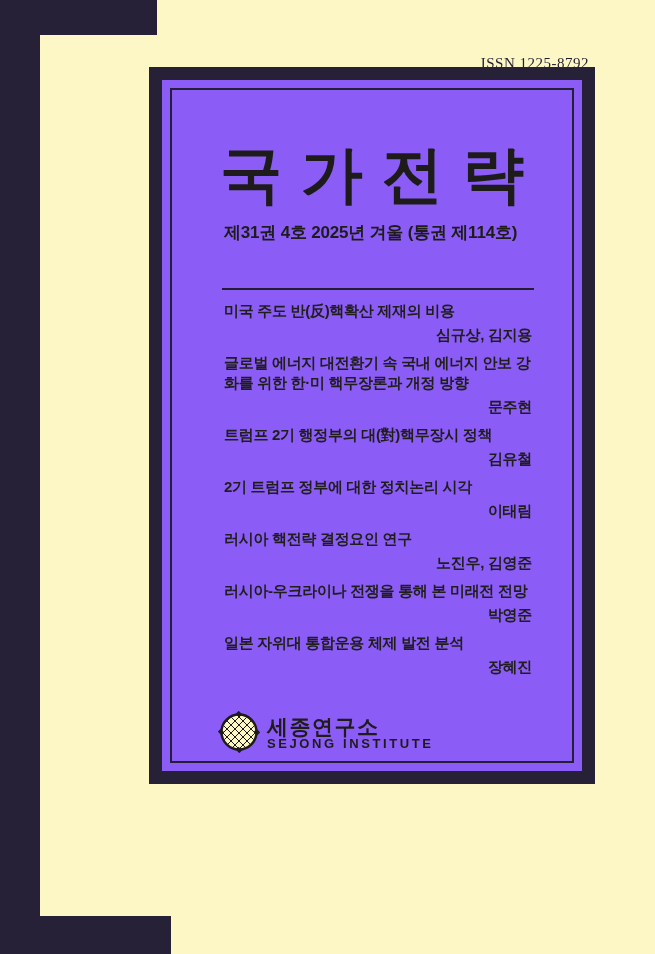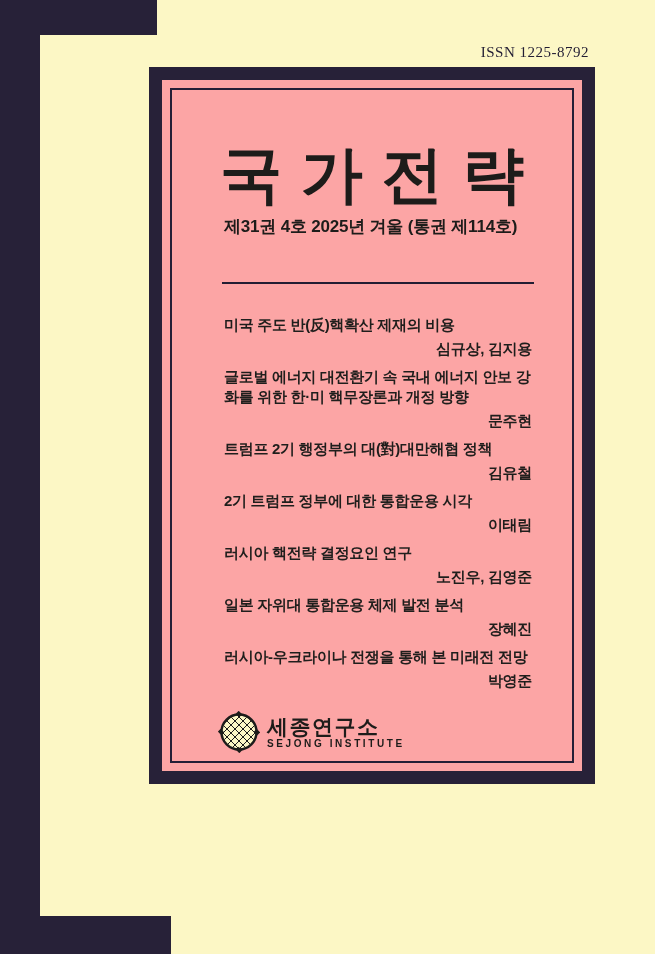--- a/index.html
+++ b/index.html
@@ -9,72 +9,72 @@
     font-family:"Liberation Sans","DejaVu Sans",sans-serif;
     -webkit-font-smoothing:antialiased;
   }
   
   .deco{position:absolute;background:#272138;}
   .deco-left-strip{left:0;top:0;width:40px;height:954px;}
   .deco-top-arm{left:0;top:0;width:157px;height:35px;}
   .deco-bottom-arm{left:0;top:916px;width:171px;height:38px;}
   
   .issn{
-    position:absolute;top:44px;right:66px;
+    position:absolute;top:55px;right:66px;
     font-family:"Liberation Serif","DejaVu Serif",serif;
     font-size:15px;color:#221d33;letter-spacing:0.5px;
   }
   
   .cover-frame{
     position:absolute;left:149px;top:67px;width:446px;height:717px;
-    box-sizing:border-box;border:13px solid #272138;background:#fca5a5;
+    box-sizing:border-box;border:13px solid #272138;background:#8b5cf6;
   }
   .inner-line{
     position:absolute;left:8px;top:8px;right:8px;bottom:8px;
     border:2px solid #241f36;pointer-events:none;
   }
   .content{
     position:absolute;left:10px;top:10px;right:10px;bottom:10px;
   }
   
   .journal-title{
     margin-top:52px;text-align:center;
     font-size:62px;font-weight:bold;color:#1d1c1a;
     letter-spacing:0.30em;text-indent:0.30em;line-height:1.05;
     white-space:nowrap;
   }
   .issue-info{
-    margin-top:8px;padding-left:52px;
+    margin-top:14px;padding-left:52px;
     font-size:17px;font-weight:bold;color:#1d1c1a;letter-spacing:-0.2px;
   }
   
   .toc-rule{
     margin:44px 38px 0 50px;height:0;
     border:none;border-top:2px solid #221d33;
   }
   
-  .articles{padding:31px 40px 0 52px;}
+  .articles{padding:11px 40px 0 52px;}
   .article{margin-bottom:8px;}
   .article-title{
     font-size:15px;font-weight:bold;color:#1f1e1c;
     line-height:20px;letter-spacing:-0.3px;max-width:345px;
   }
   .article-author{
     font-size:15px;font-weight:bold;color:#1f1e1c;
     line-height:20px;letter-spacing:-0.3px;text-align:right;margin-top:4px;
   }
   
   .publisher{
     position:absolute;left:46px;bottom:8px;
     display:flex;align-items:center;gap:7px;
   }
   .emblem{width:42px;height:42px;display:block;}
   .pub-text{display:flex;flex-direction:column;}
   .pub-ko{font-size:21px;font-weight:bold;color:#1d1c1a;letter-spacing:1.5px;line-height:22px;}
-  .pub-en{font-size:10px;font-weight:bold;color:#1d1c1a;letter-spacing:2.6px;line-height:10px;margin-top:1px;}
+  .pub-en{font-size:13px;font-weight:bold;color:#1d1c1a;letter-spacing:2.6px;line-height:10px;margin-top:1px;}
 </style>
 </head>
 <body>
 
 <div class="deco deco-left-strip"></div>
 <div class="deco deco-top-arm"></div>
 <div class="deco deco-bottom-arm"></div>
 
 <div class="issn">ISSN 1225-8792</div>
 
@@ -96,45 +96,45 @@
   <div class="article">
     <div class="article-title">글로벌 에너지 대전환기 속 국내 에너지 안보 강화를 위한 한·미 핵무장론과 개정 방향</div>
     <div class="article-author">문주현</div>
   </div>
 
 
   <div class="article">
   </div>
 
   <div class="article">
-    <div class="article-title">트럼프 2기 행정부의 대(對)대만해협 정책</div>
+    <div class="article-title">트럼프 2기 행정부의 대(對)핵무장시 정책</div>
     <div class="article-author">김유철</div>
   </div>
 
   <div class="article">
   </div>
 
   <div class="article">
-    <div class="article-title">2기 트럼프 정부에 대한 통합운용 시각</div>
+    <div class="article-title">2기 트럼프 정부에 대한 정치논리 시각</div>
     <div class="article-author">이태림</div>
   </div>
 
   <div class="article">
     <div class="article-title">러시아 핵전략 결정요인 연구</div>
     <div class="article-author">노진우, 김영준</div>
   </div>
 
   <div class="article">
-    <div class="article-title">일본 자위대 통합운용 체제 발전 분석</div>
-    <div class="article-author">장혜진</div>
+    <div class="article-title">러시아-우크라이나 전쟁을 통해 본 미래전 전망</div>
+    <div class="article-author">박영준</div>
   </div>
 
   <div class="article">
-    <div class="article-title">러시아-우크라이나 전쟁을 통해 본 미래전 전망</div>
-    <div class="article-author">박영준</div>
+    <div class="article-title">일본 자위대 통합운용 체제 발전 분석</div>
+    <div class="article-author">장혜진</div>
   </div>
 </div>
 
     <div class="publisher">
       <svg class="emblem" viewBox="0 0 42 42" xmlns="http://www.w3.org/2000/svg">
         <defs>
           <clipPath id="emblemClip">
               <circle cx="21" cy="21" r="16.5"></circle>
             </clipPath>
         </defs>

